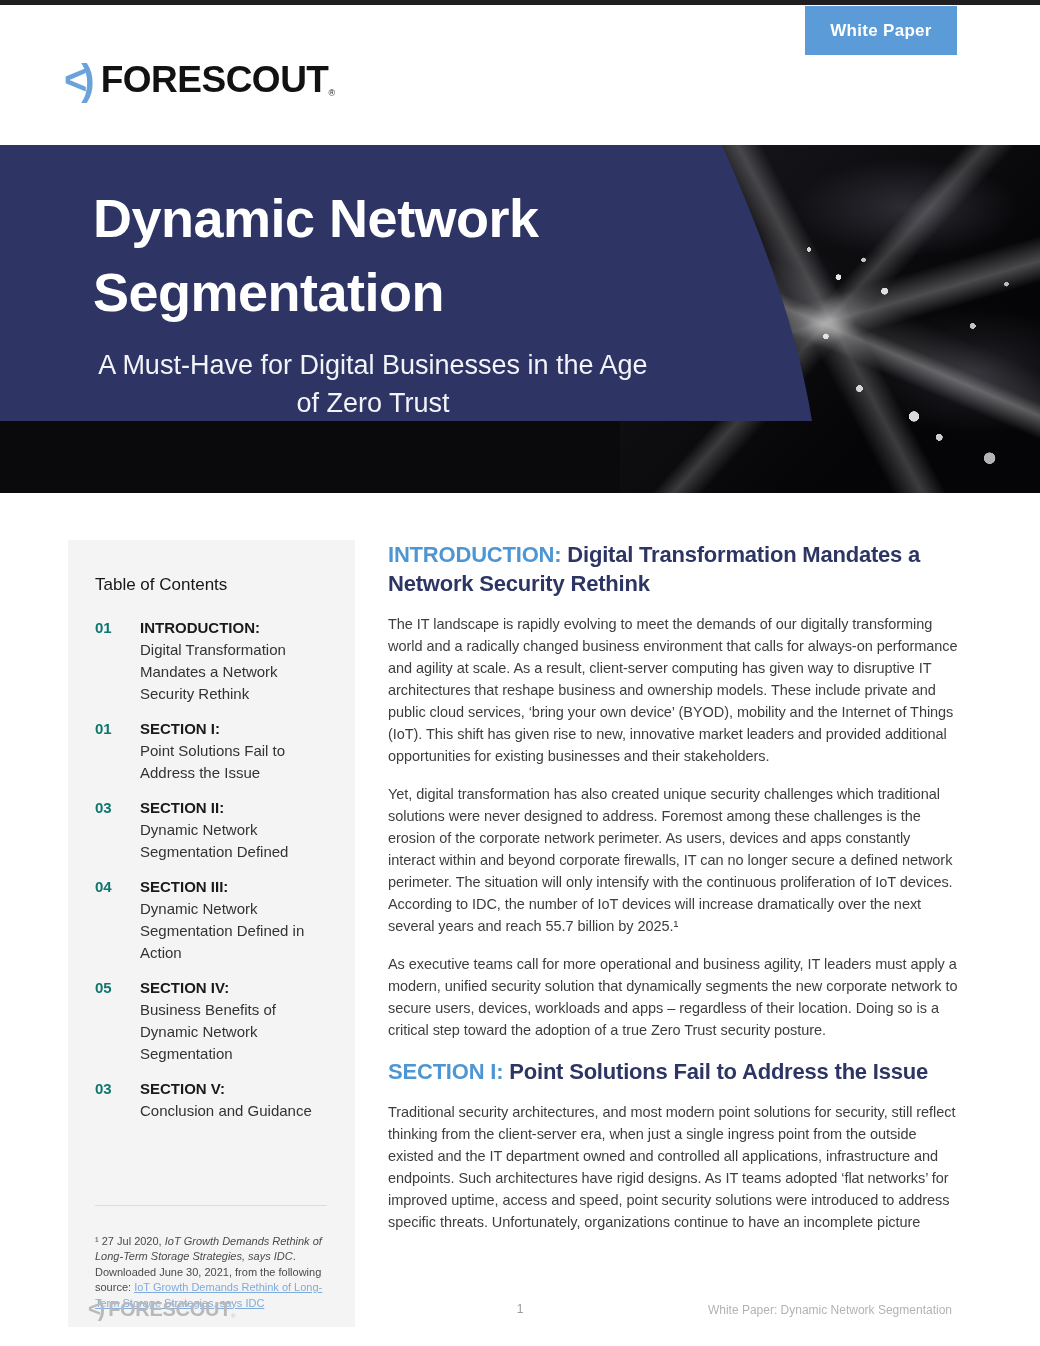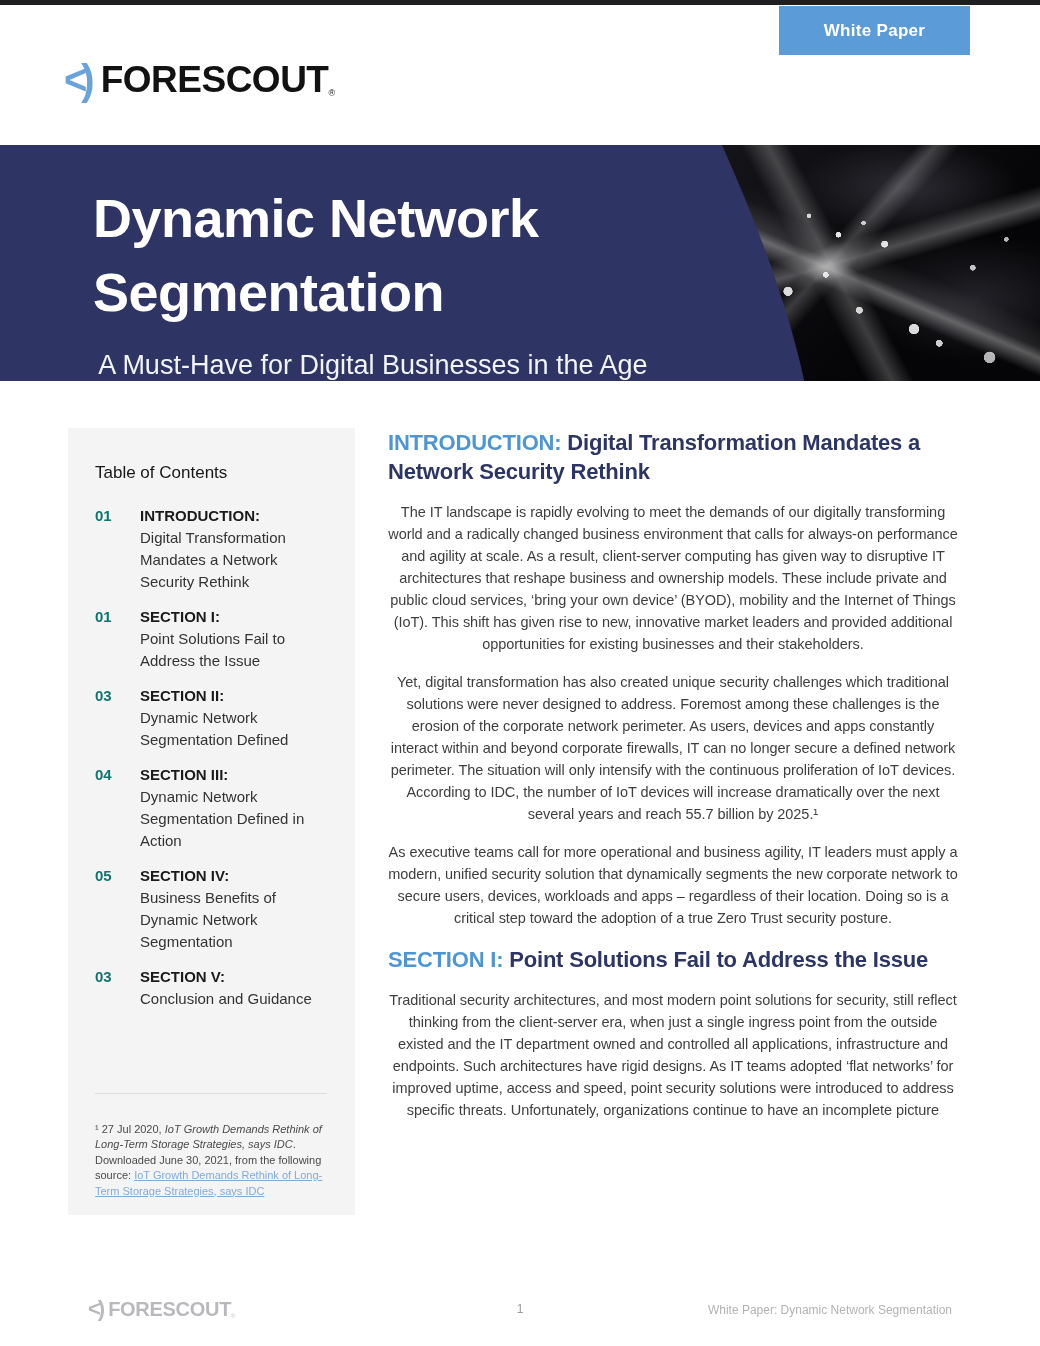--- a/index.html
+++ b/index.html
@@ -6,31 +6,31 @@
   html,body { background:#ffffff; }
   body { font-family:"Liberation Sans", sans-serif; }
   .page { position:relative; width:1040px; height:1346px; background:#ffffff; overflow:hidden; }
 
   
   .top-strip { height:5px; background:#1f1f22; }
 
   
   .header { position:relative; height:140px; background:#ffffff; }
   .badge {
-    position:absolute; top:1px; right:70px; width:191px; height:49px;
+    position:absolute; top:1px; right:83px; width:152px; height:49px;
     background:#5b9bd8; color:#ffffff; display:flex; align-items:center; justify-content:center;
     font-size:17px; font-weight:bold; letter-spacing:.3px;
   }
   .logo { position:absolute; left:64px; top:52px; display:flex; align-items:center; white-space:nowrap; }
   .logo-mark { color:#6aa3dc; font-size:40px; font-weight:bold; letter-spacing:-6px; margin-right:12px; transform:scaleY(1.05); }
   .logo-text { color:#121212; font-size:37px; font-weight:900; letter-spacing:-0.5px; }
   .logo-reg { color:#121212; font-size:9px; align-self:flex-end; margin-bottom:4px; }
 
   
-  .hero { position:relative; height:236px; background:#0a0a0d; overflow:hidden; }
+  .hero { position:relative; height:348px; background:#0a0a0d; overflow:hidden; }
   .hero-photo {
     position:absolute; top:0; right:0; bottom:0; left:620px;
     background-image:
       radial-gradient(circle 7px at 12% 16%, rgba(255,255,255,.95) 0 55%, transparent 60%),
       radial-gradient(circle 5px at 18% 10%, rgba(255,255,255,.8) 0 55%, transparent 60%),
       radial-gradient(circle 4px at 21% 22%, rgba(255,255,255,.85) 0 55%, transparent 60%),
       radial-gradient(circle 6px at 30% 34%, rgba(255,255,255,.7) 0 55%, transparent 60%),
       radial-gradient(circle 4px at 45% 30%, rgba(255,255,255,.8) 0 55%, transparent 60%),
       radial-gradient(circle 5px at 52% 38%, rgba(255,255,255,.9) 0 55%, transparent 60%),
       radial-gradient(circle 4px at 58% 33%, rgba(255,255,255,.75) 0 55%, transparent 60%),
@@ -74,21 +74,21 @@
   .toc-spacer { flex:1; }
   .toc-divider { border:0; border-top:1px solid #dddddf; margin:0 8px 28px 0; }
   .footnote { font-size:11px; line-height:15.5px; color:#4a4a4a; padding-right:2px; margin-bottom:0; }
   .footnote i { font-style:italic; }
   .footnote-link { color:#7fabdb; text-decoration:underline; cursor:pointer; }
 
   .main { width:570px; margin-left:33px; }
   .main h2 { font-size:22px; font-weight:bold; line-height:29px; max-width:560px; margin-bottom:15px; letter-spacing:-0.2px; }
   .h2-lead { color:#4d96d3; }
   .h2-rest { color:#2d3564; }
-  .main p { font-size:14.5px; line-height:22px; color:#3e3e3e; letter-spacing:-0.05px; margin-bottom:16px;text-align:center; }
+  .main p { font-size:14.5px; line-height:22px; color:#3e3e3e; letter-spacing:-0.05px; margin-bottom:16px; }
   .section-2 { }
 
   
   .footer { position:absolute; left:0; right:0; bottom:18px; height:34px; }
   .footer-logo { position:absolute; left:88px; top:2px; display:flex; align-items:center; white-space:nowrap; }
   .footer-mark { color:#b9b9bd; font-size:22px; font-weight:bold; letter-spacing:-3px; margin-right:6px; }
   .footer-text { color:#b9b9bd; font-size:20px; font-weight:900; letter-spacing:-0.3px; }
   .footer-reg { color:#c4c4c8; font-size:6px; align-self:flex-end; margin-bottom:3px; }
   .footer-page { position:absolute; left:0; right:0; text-align:center; top:8px; font-size:12px; color:#9b9b9e; }
   .footer-right { position:absolute; right:88px; top:9px; font-size:12px; color:#b3b3b6; }

